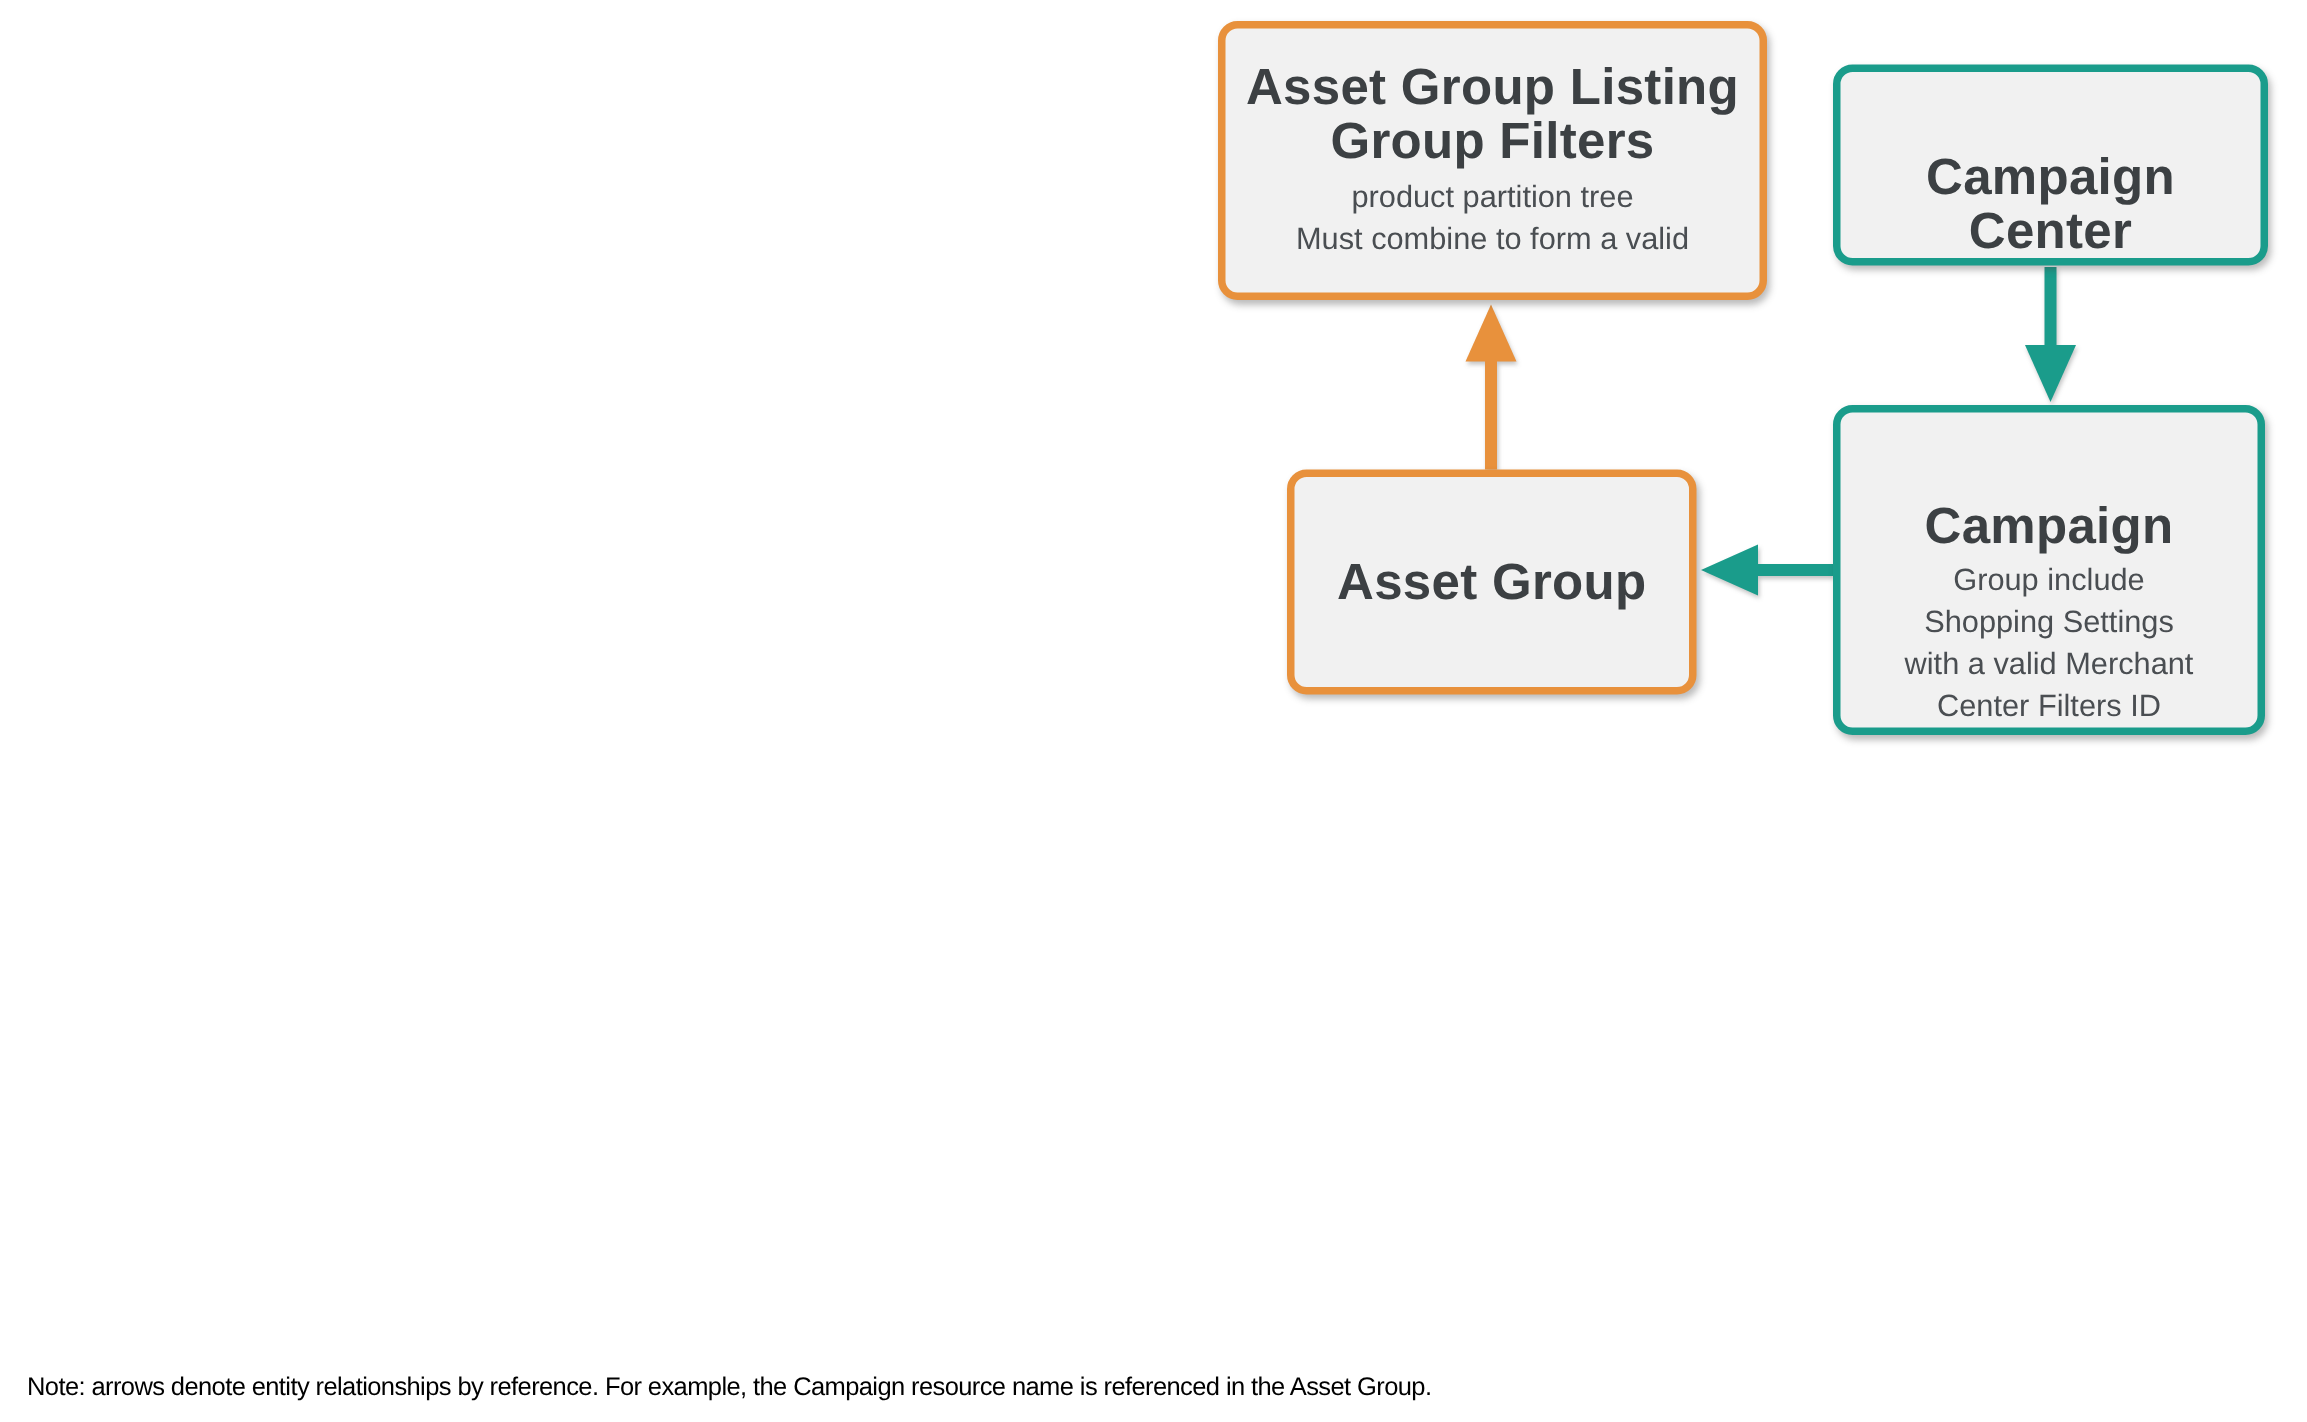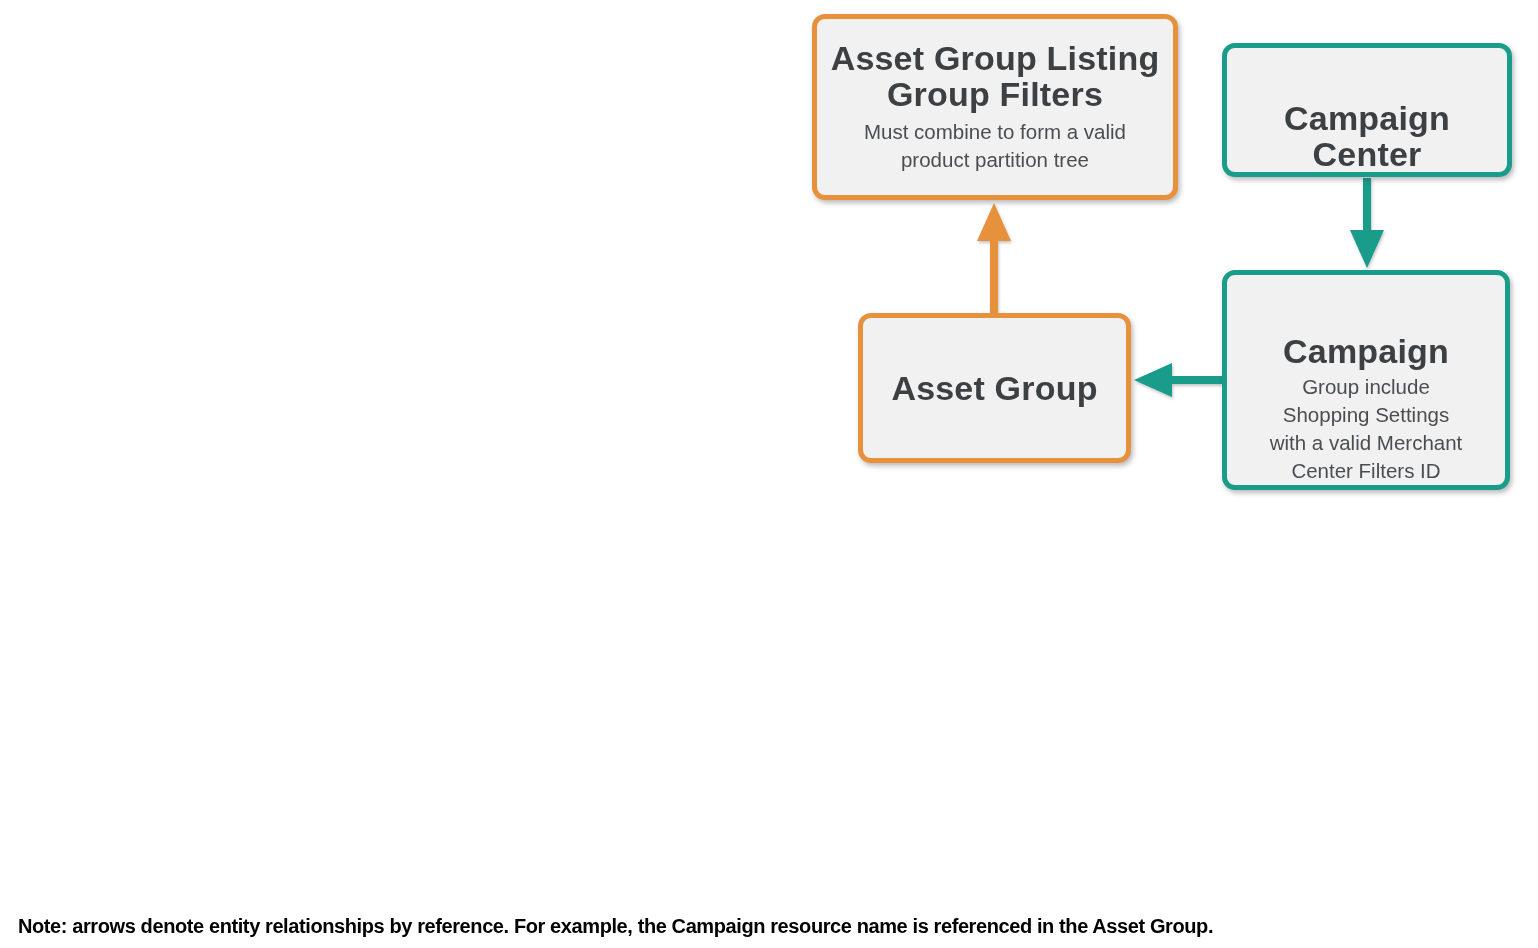--- a/index.html
+++ b/index.html
@@ -63,22 +63,22 @@
   #node-campaign-budget { left: 1222px; top: 43px; width: 290px; height: 134px; }
   #node-asset-group     { left: 858px; top: 313px; width: 273px; height: 150px; }
   #node-campaign        { left: 1222px; top: 270px; width: 288px; height: 220px; }
   #node-campaign .node-subtitle { margin-top: 4px; }
 
   .footnote {
     position: absolute;
     left: 18px;
     top: 915px;
     width: 1500px;
-    font-weight: bold;
-    font-size: 20px;
+    font-weight: normal;
+    font-size: 17px;
     letter-spacing: -0.4px;
     color: var(--note-text, #000000);
     white-space: nowrap;
   }
 </style>
 </head>
 <body>
 
 <div class="canvas">
 
@@ -96,22 +96,22 @@
       <polygon points="1134,380 1172,363 1172,397"></polygon>
     </g>
   </svg>
 
   <div class="node orange" id="node-listing-filters">
     <div class="node-title">
       <span>Asset Group Listing</span>
       <span>Group Filters</span>
     </div>
     <div class="node-subtitle">
+      <span>product partition tree</span>
       <span>Must combine to form a valid</span>
-      <span>product partition tree</span>
     </div>
   </div>
 
   <div class="node teal" id="node-campaign-budget">
     <div class="node-title">
       <span>Campaign</span>
       <span>Center</span>
     </div>
   </div>
 

